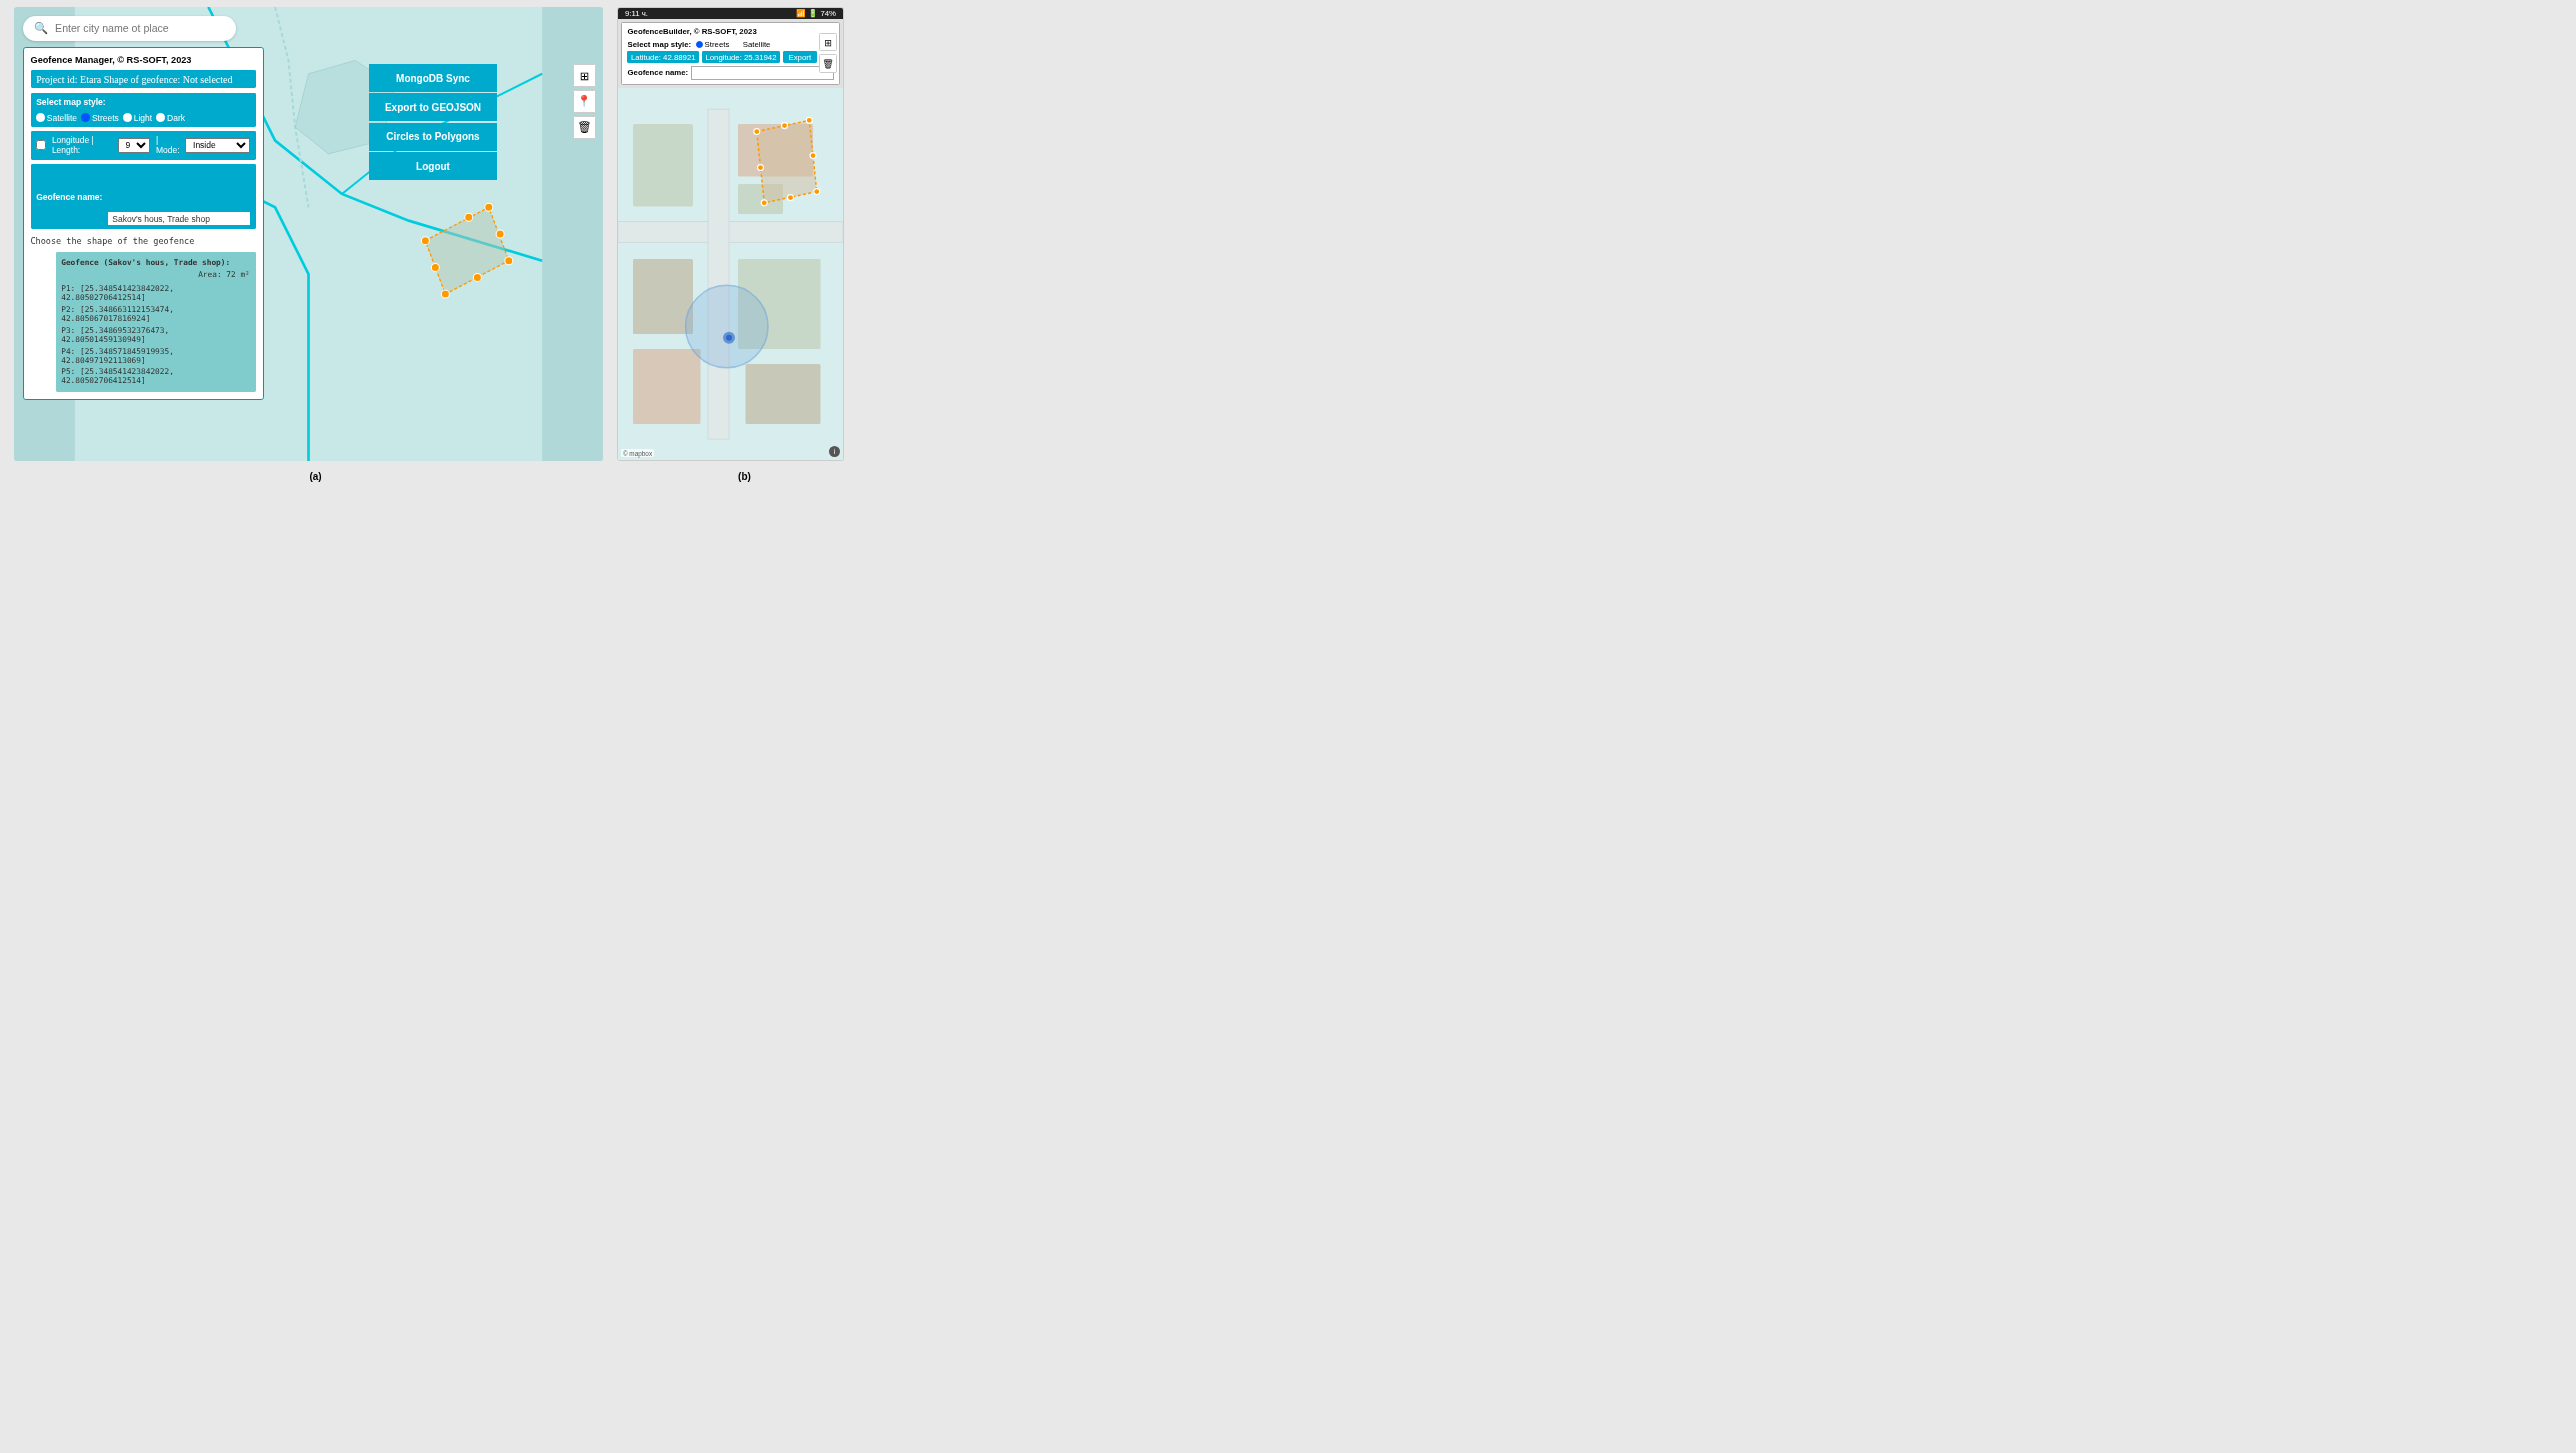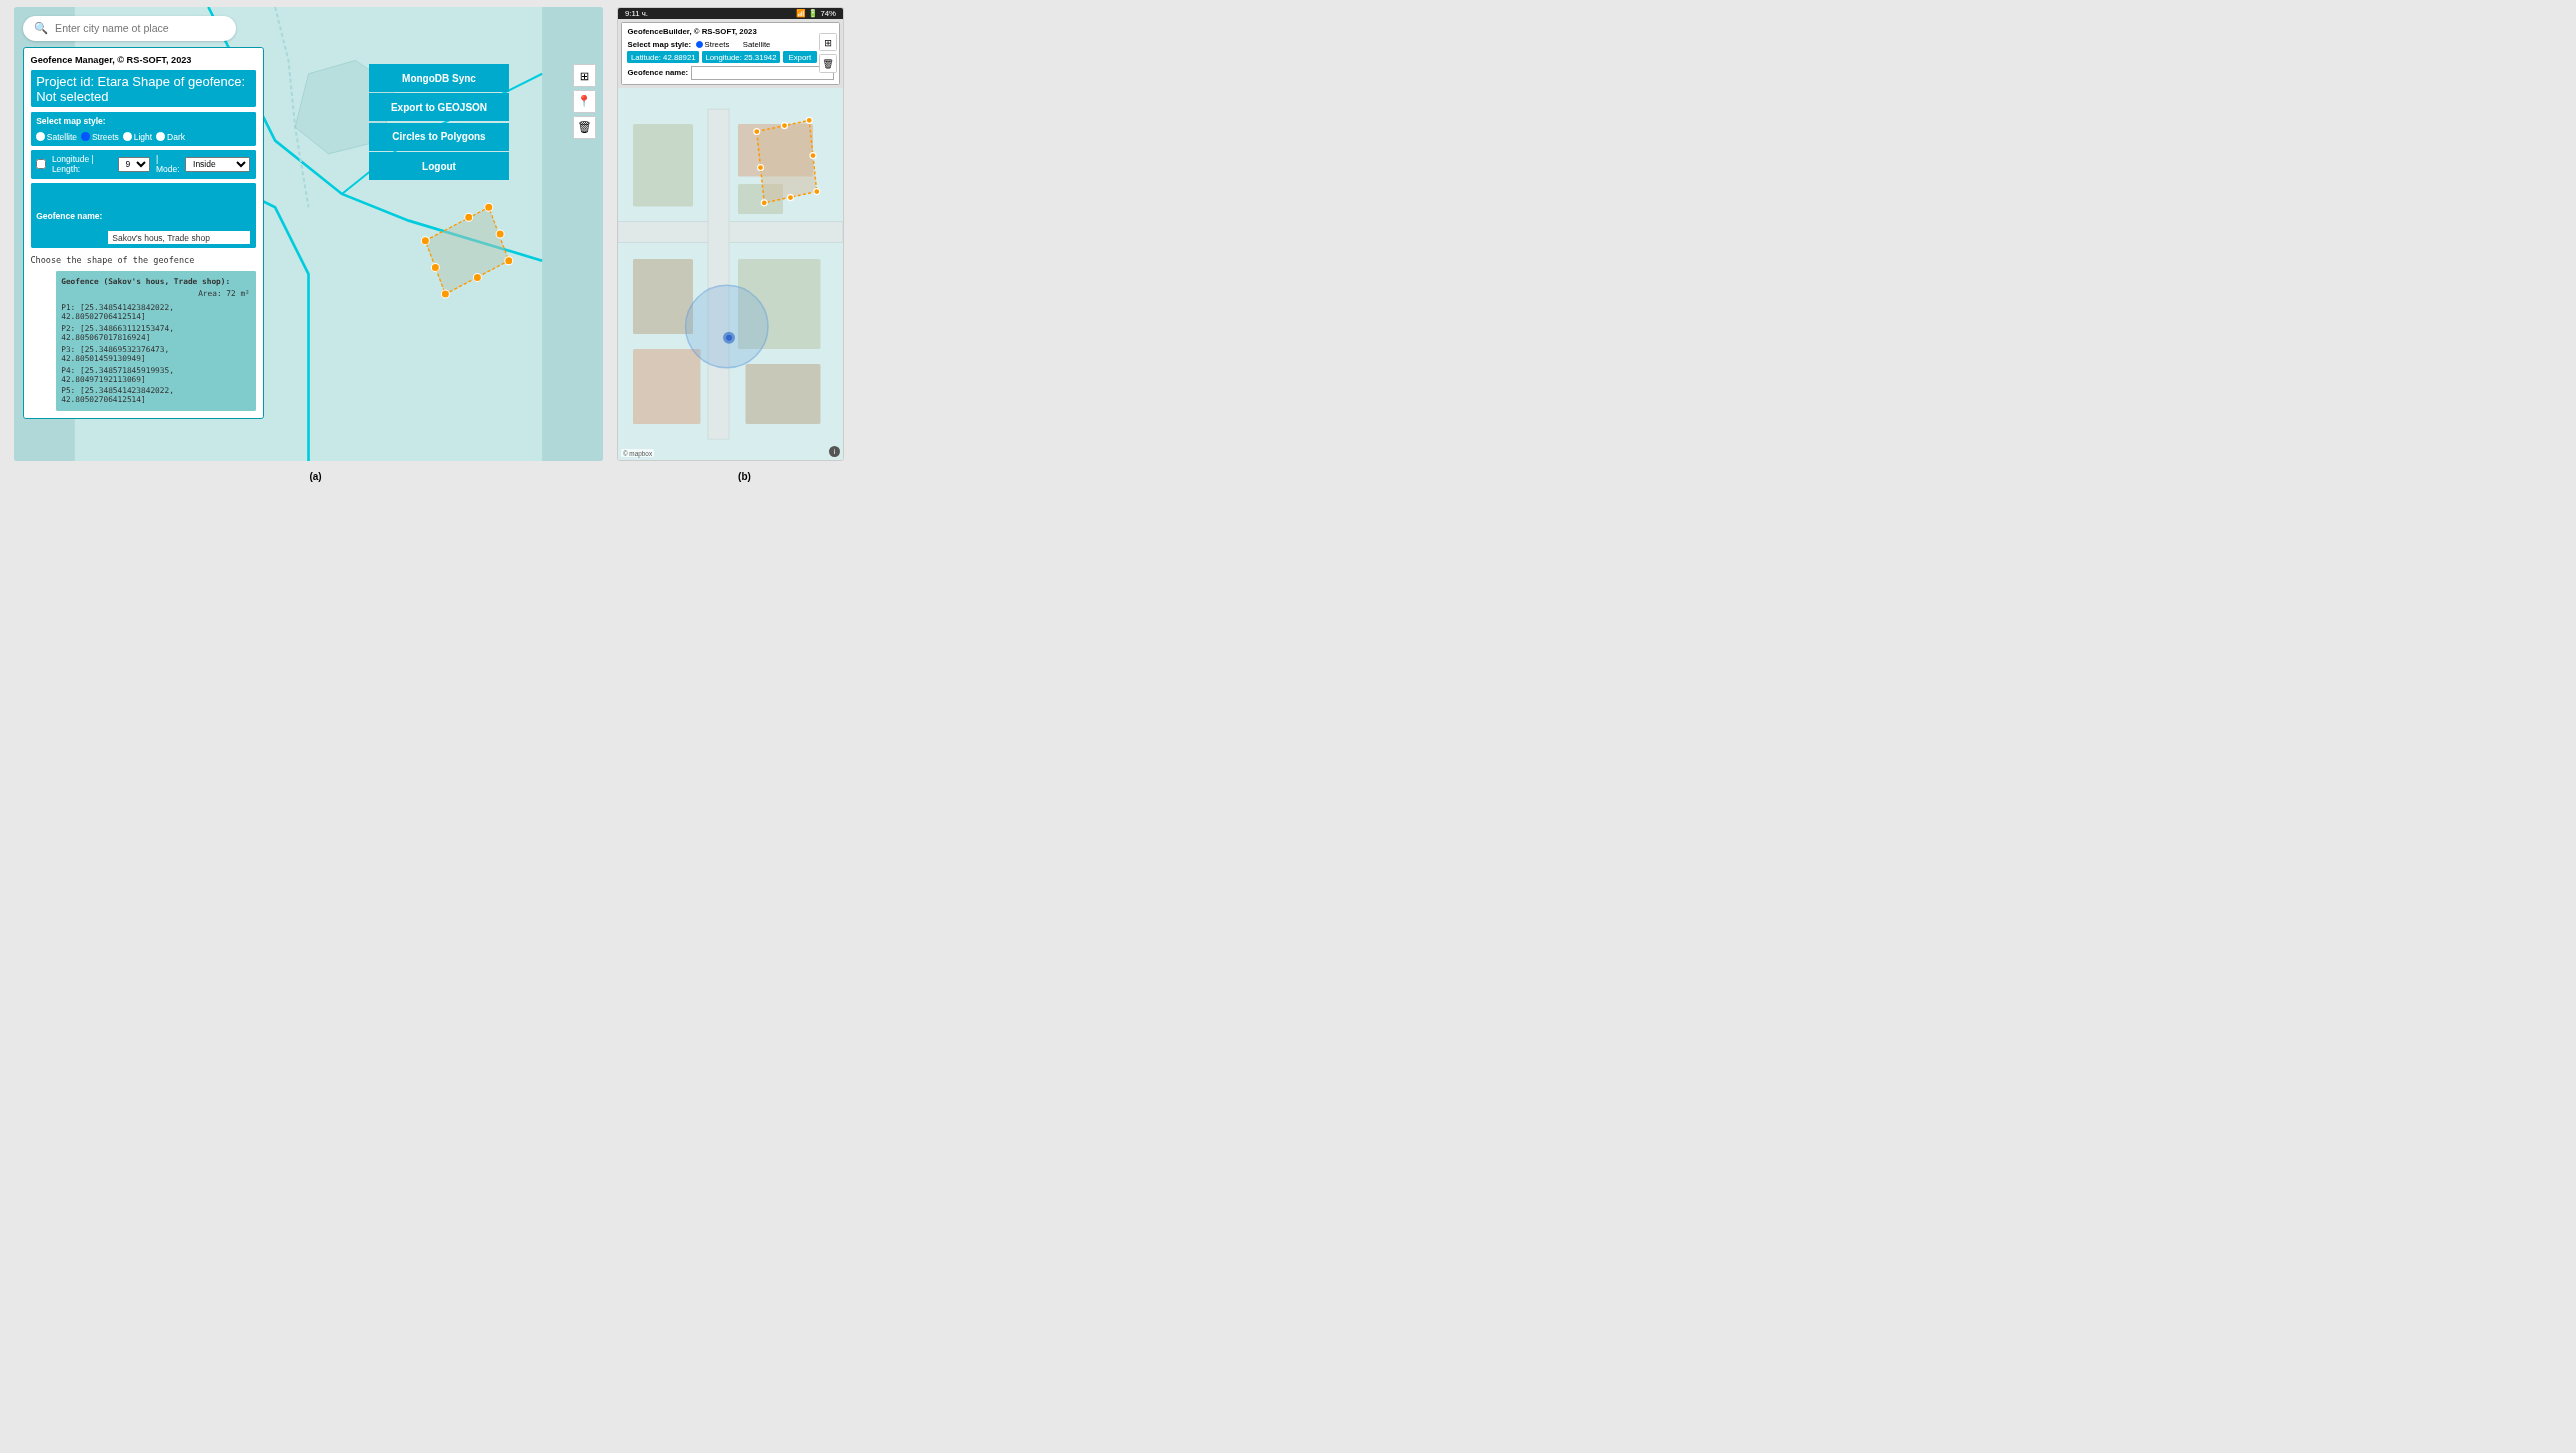--- a/index.html
+++ b/index.html
@@ -67,22 +67,22 @@
       z-index: 10;
     }
     .gm-title {
       font-weight: bold;
       font-size: 9.2px;
       margin-bottom: 5.7px;
     }
     .gm-row {
       background: #00aacc;
       color: white;
-      font-family: Liberation Sans, sans-serif;
-      font-size: 13px;
+      font-family: Liberation Serif, serif;
+      font-size: 10px;
       padding: 3.5px 5.7px;
       border-radius: 1.4px;
       margin-bottom: 4.3px;
     }
     .gm-section {
       background: #00aacc;
       color: white;
       font-size: 8.5px;
       padding: 4.3px 5.7px;
       border-radius: 1.4px;
@@ -195,21 +195,21 @@
     .gm-coord-row {
       padding: 1.4px 0;
     }
 
     
     .menu-buttons {
       position: absolute;
       top: 57px;
       left: 355px;
       z-index: 20;
-      width: 140px;
+      width: 128px;
     }
     .menu-btn {
       background: #00aacc;
       color: white;
       font-weight: bold;
       font-size: 10px;
       padding: 8.5px 7px;
       text-align: center;
       border: none;
       cursor: pointer;

